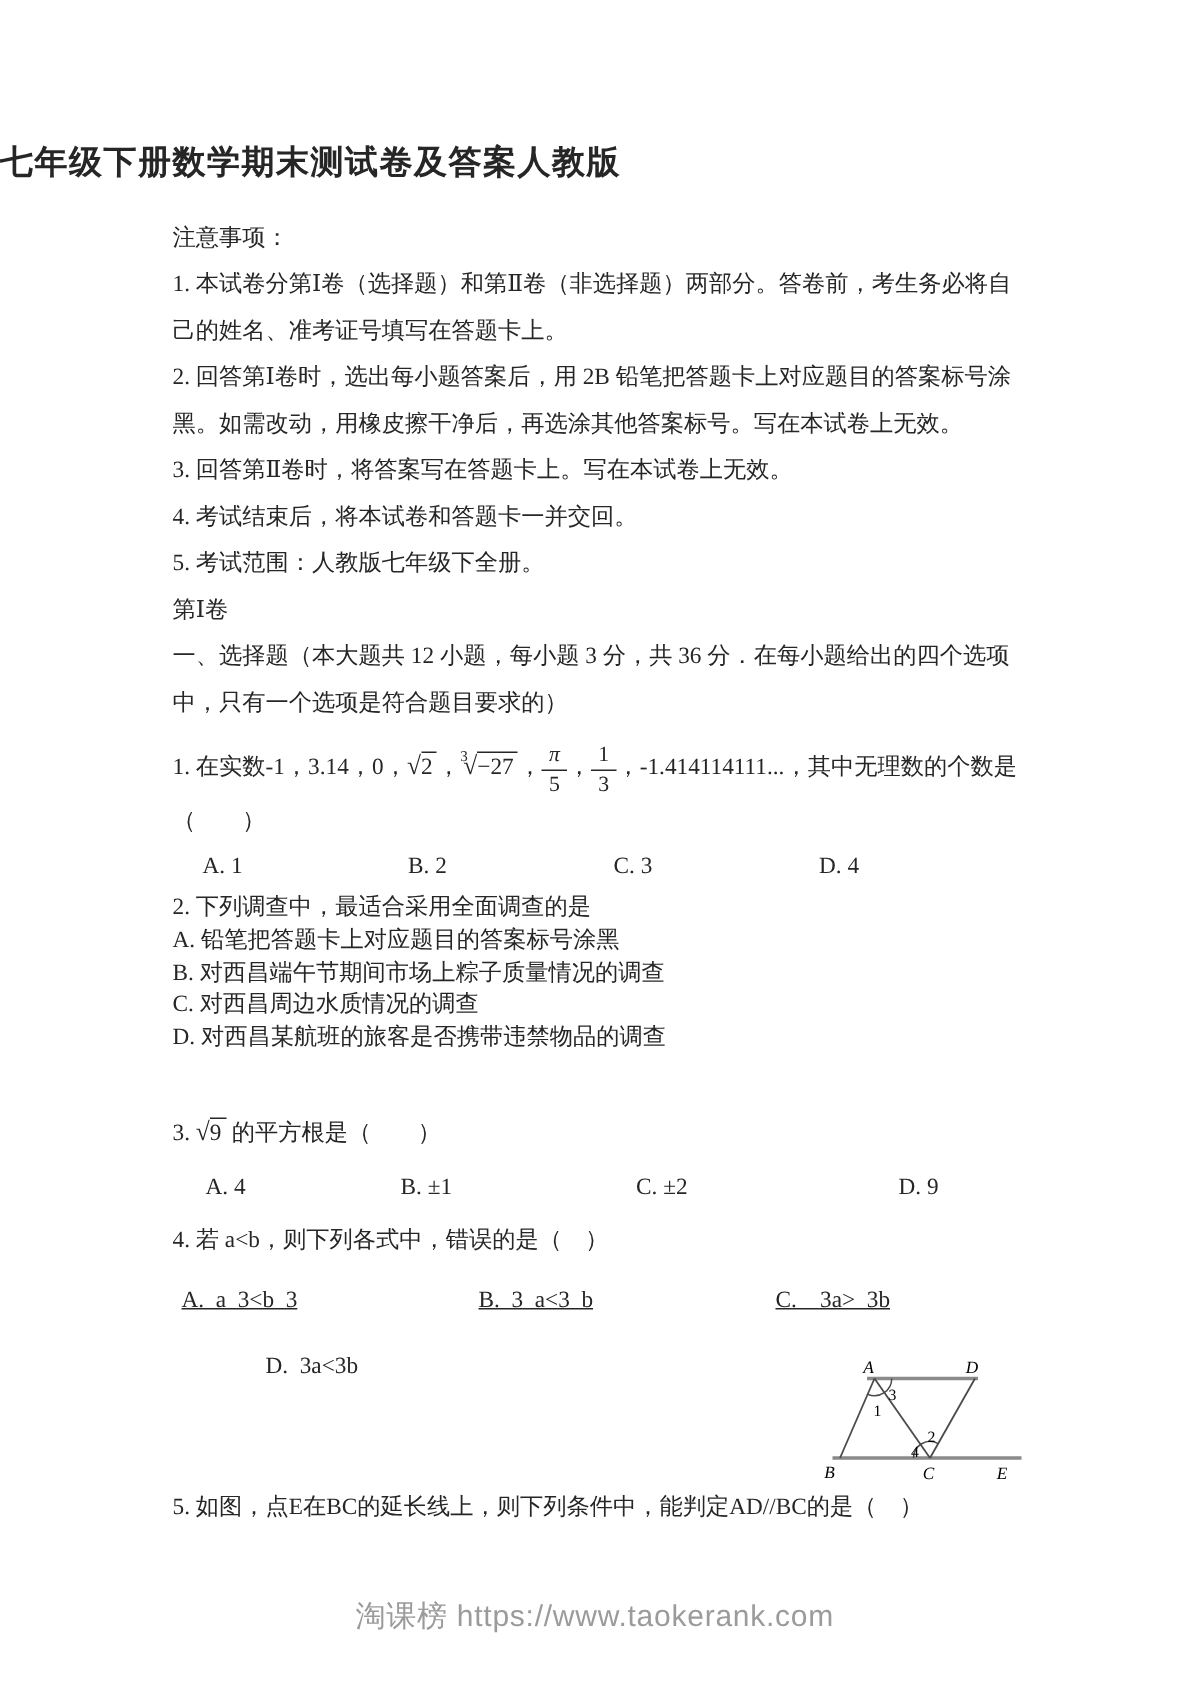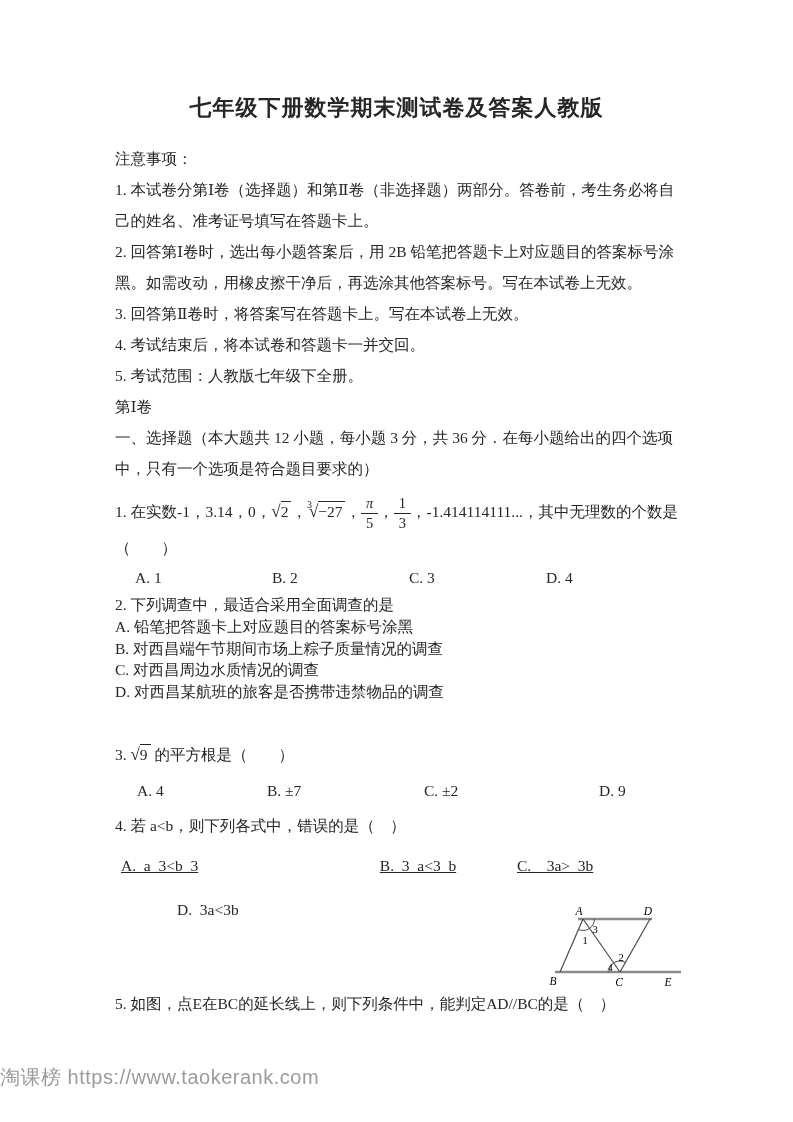--- a/index.html
+++ b/index.html
@@ -8,21 +8,21 @@
     width:793px;height:1122px;
     background:#ffffff;
     color:#262626;
     font-family:"Liberation Serif","DejaVu Serif",serif;
     overflow:hidden;
   }
   .title{
     padding-top:93px;
     font-size:22px;
     font-weight:bold;
-    text-align:center;
+    text-align:left;
     letter-spacing:1px;
   }
   .content{
     margin:20px 110px 0 115px;
     font-size:15.5px;
     line-height:31px;
   }
   .content p{margin:0;}
   .volume-heading{
     line-height:31px;
@@ -37,21 +37,21 @@
   .q2-stem{line-height:23px !important;}
   .q3-stem{margin-top:38px !important;line-height:30px;}
   .q3-row{margin-top:6px !important;padding-left:22px;}
   .q3-row .c0{width:130px;}
   .q3-row .c1{width:157px;}
   .q3-row .c2{width:175px;}
   .q4-stem{margin-top:8px !important;line-height:24px;}
   .q4-row{margin-top:16px !important;line-height:24px;display:flex;padding-left:6px;text-decoration:underline;}
   .q4-row .cell{white-space:pre;}
   .q4-row .c0{width:198px;}
-  .q4-row .c1{width:198px;text-align:center;}
+  .q4-row .c1{width:198px;}
   .q4-row2{margin-top:20px !important;line-height:24px;padding-left:62px;white-space:pre;}
   .q5-stem{margin-top:70px !important;line-height:24px;}
   
   .rad{white-space:nowrap;}
   .rad .sign{font-size:17px;}
   .rad .bar{border-top:1.4px solid #262626;padding:1px 3px 0 0;}
   .rad sup.idx{font-size:10px;vertical-align:9px;margin-right:-3px;}
   .frac{
     display:inline-block;vertical-align:-11px;text-align:center;
     line-height:1.15;font-size:14.5px;
@@ -60,21 +60,21 @@
   .frac .fden{display:block;padding-top:1px;}
   .it{font-style:italic;}
   
   .figure{position:absolute;left:546px;top:899px;width:145px;height:92px;}
   .figure text{font-family:"Liberation Serif","DejaVu Serif",serif;}
   .vlabel{font-style:italic;font-size:11.5px;}
   .alabel{font-size:10.5px;}
   
   .footer{
     position:absolute;left:0;top:1064px;width:100%;
-    text-align:left;
+    text-align:center;
     font-family:"Liberation Sans","DejaVu Sans",sans-serif;
     font-size:20px;
     color:#9b9b9b;
     letter-spacing:0.5px;
   }
 </style>
 </head>
 <body>
 
 <div class="page">
@@ -109,21 +109,21 @@
       <p>A. 铅笔把答题卡上对应题目的答案标号涂黑</p>
       <p>B. 对西昌端午节期间市场上粽子质量情况的调查</p>
       <p>C. 对西昌周边水质情况的调查</p>
       <p>D. 对西昌某航班的旅客是否携带违禁物品的调查</p>
     </div>
 
     <p class="q3-stem"><span>3. </span><span class="rad"><span class="sign">√</span><span class="bar">9</span></span><span> 的平方根是（　　）</span></p>
 
     <p class="opt-row q3-row">
       <span class="cell c0">A. 4</span>
-      <span class="cell c1">B. ±7</span>
+      <span class="cell c1">B. ±1</span>
       <span class="cell c2">C. ±2</span>
       <span class="cell">D. 9</span>
     </p>
 
     <p class="q4-stem">4. 若 a&lt;b，则下列各式中，错误的是（　）</p>
 
     <p class="q4-row">
       <span class="cell c0">A.  a  3&lt;b  3</span>
       <span class="cell c1">B.  3  a&lt;3  b</span>
       <span class="cell">C.    3a&gt;  3b</span>

